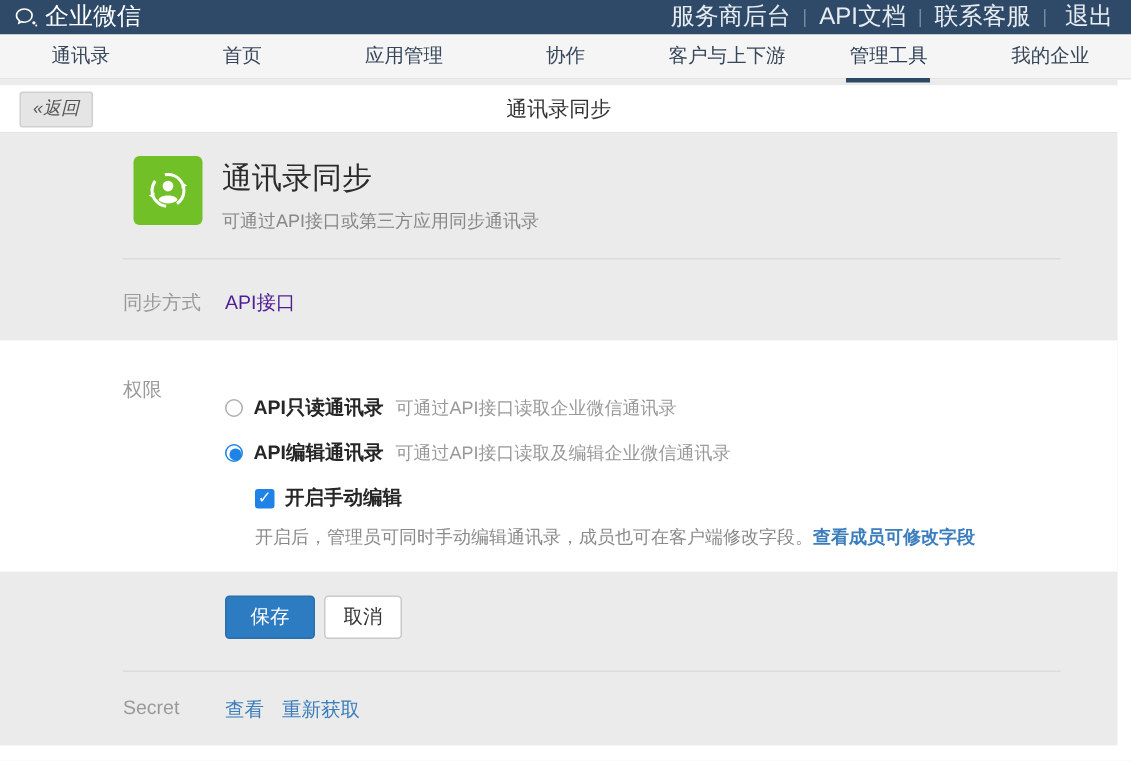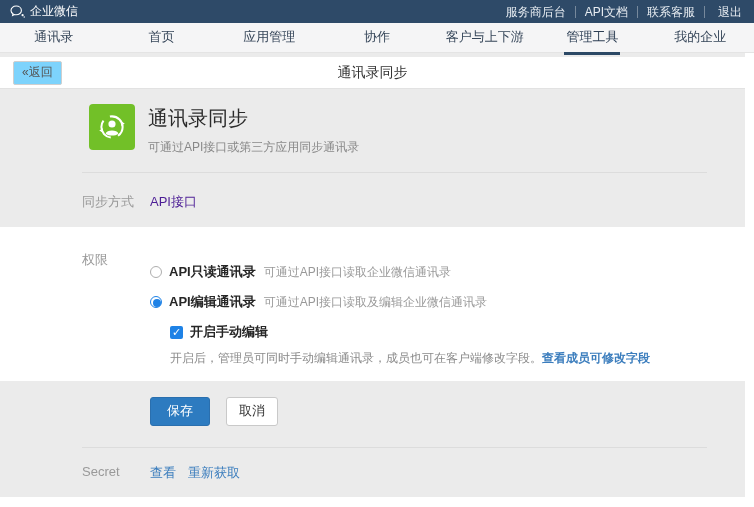--- a/index.html
+++ b/index.html
@@ -1,42 +1,42 @@
 <!DOCTYPE html>
 <html><head>
 <meta charset="utf-8">
 <style>
   * { margin:0; padding:0; box-sizing:border-box; }
   html,body { width:754px; height:507px; background:#fff; overflow:hidden;
     font-family:"Liberation Sans","DejaVu Sans",sans-serif; }
 
   
   .topbar { height:23px; background:#2e4a68; color:#fff; display:flex;
-    align-items:center; justify-content:space-between; padding:0 10px; font-size:12px; }
+    align-items:center; justify-content:space-between; padding:0 10px; font-size:16px; }
   .brand { display:flex; align-items:center; gap:5px; cursor:pointer; }
   .brand svg { display:block; }
   .topbar-links { display:flex; align-items:center; }
   .topbar-link { color:#e8edf2; cursor:pointer; padding:0 9px; line-height:12px; }
   .topbar-link + .topbar-link { border-left:1px solid rgba(255,255,255,.35); }
   .topbar-link:last-child { padding-right:2px;padding-left:13px; }
 
   
   .navbar { height:30px; background:#f5f5f6; border-bottom:1px solid #e4e4e4;
     display:flex; align-items:stretch; width:754px; }
   .nav-item { flex:1; display:flex; align-items:center; justify-content:center;
     font-size:13px; color:#37475a; cursor:pointer; }
   .nav-item span { padding:7px 2px 6px; border-bottom:3px solid transparent; }
   .nav-item.active span { border-bottom-color:#2c4966; color:#2c3e53; }
 
   
   .gap { height:4px; background:#ebebeb; width:745px; }
   .subheader { width:745px; height:32px; background:#fff; border-bottom:1px solid #e2e2e2;
     position:relative; display:flex; align-items:center; }
-  .back-btn { margin-left:13px; background:#7dd3fc; border:1px solid #cfcfcf; border-radius:2px;
-    font-size:12px; color:#555; padding:2px 8px 3px; cursor:pointer; z-index:2; }
+  .back-btn { margin-left:13px; background:#e5e5e5; border:1px solid #cfcfcf; border-radius:2px;
+    font-size:12px; color:#555; padding:2px 8px 3px; cursor:pointer; z-index:2;font-style:italic; }
   .page-title { position:absolute; left:0; right:0; text-align:center; font-size:14px; color:#333; }
 
   
   .content { width:745px; height:408px; background:#ebebeb; overflow:hidden; }
 
   .app-header { display:flex; padding:15px 0 0 89px; }
   .app-icon { width:46px; height:46px; border-radius:4px; background:#72c028;
     display:flex; align-items:center; justify-content:center; flex-shrink:0; }
   .app-titles { margin-left:13px; padding-top:1px; }
   .app-title { font-size:20px; color:#2b2b2b; }
@@ -66,21 +66,21 @@
 
   .manual-edit { margin:12px 0 0 20px; }
   .check-line { display:flex; align-items:center; cursor:pointer; }
   .checkbox { width:13px; height:13px; border-radius:2px; background:#1e82e6;
     color:#fff; font-size:11px; line-height:13px; text-align:center; flex-shrink:0; }
   .check-label { font-weight:bold; color:#262626; margin-left:7px; }
   .manual-desc { margin-top:9px; font-size:12px; color:#8a8a8a; }
   a.link { color:#3b7dbd; text-decoration:none; cursor:pointer; }
   .manual-desc a.link { font-weight:bold; }
 
-  .btn-row { padding:16px 0 0 150px; display:flex; gap:16px; }
+  .btn-row { padding:16px 0 0 150px; display:flex; gap:6px; }
   .btn { font-size:13px; border-radius:3px; padding:4px 16px 5px; cursor:pointer; }
   .btn-primary { background:#2d7bc0; border:1px solid #2a6fae; color:#fff; }
   .btn-plain { background:#fff; border:1px solid #c9c9c9; color:#333; padding:4px 12px 5px; }
 
   .div-b { margin-top:21px; }
   .secret-row { padding:16px 0 20px; }
   .secret-links { display:flex; gap:12px; }
   .div-c { margin-top:0; }
   .ip-row { padding:16px 0 0; }
 </style>

